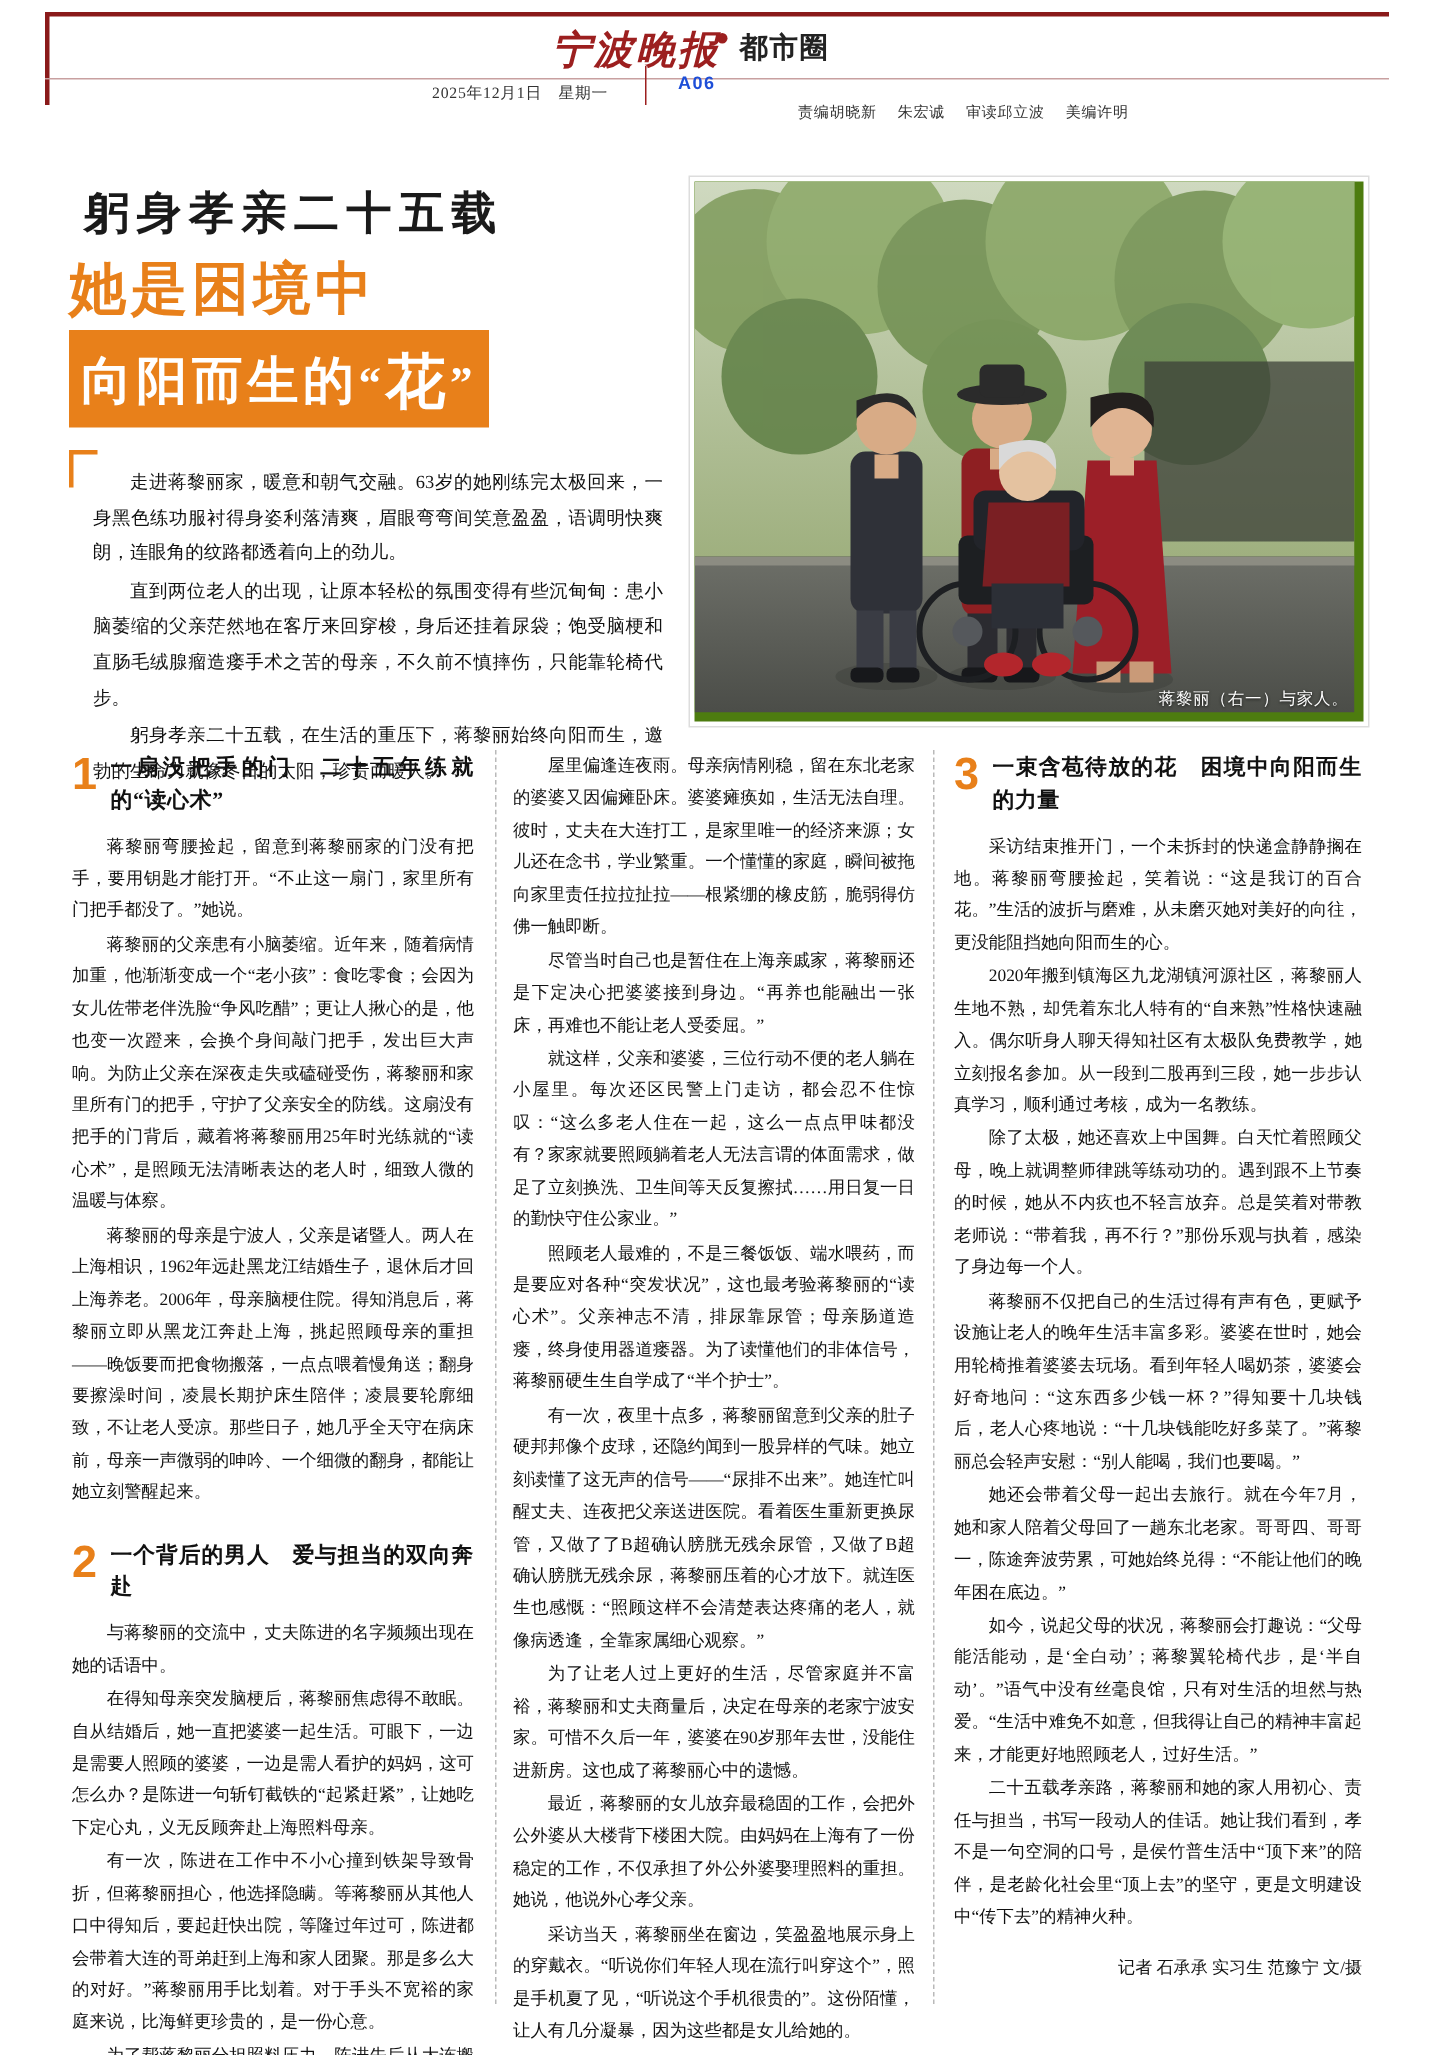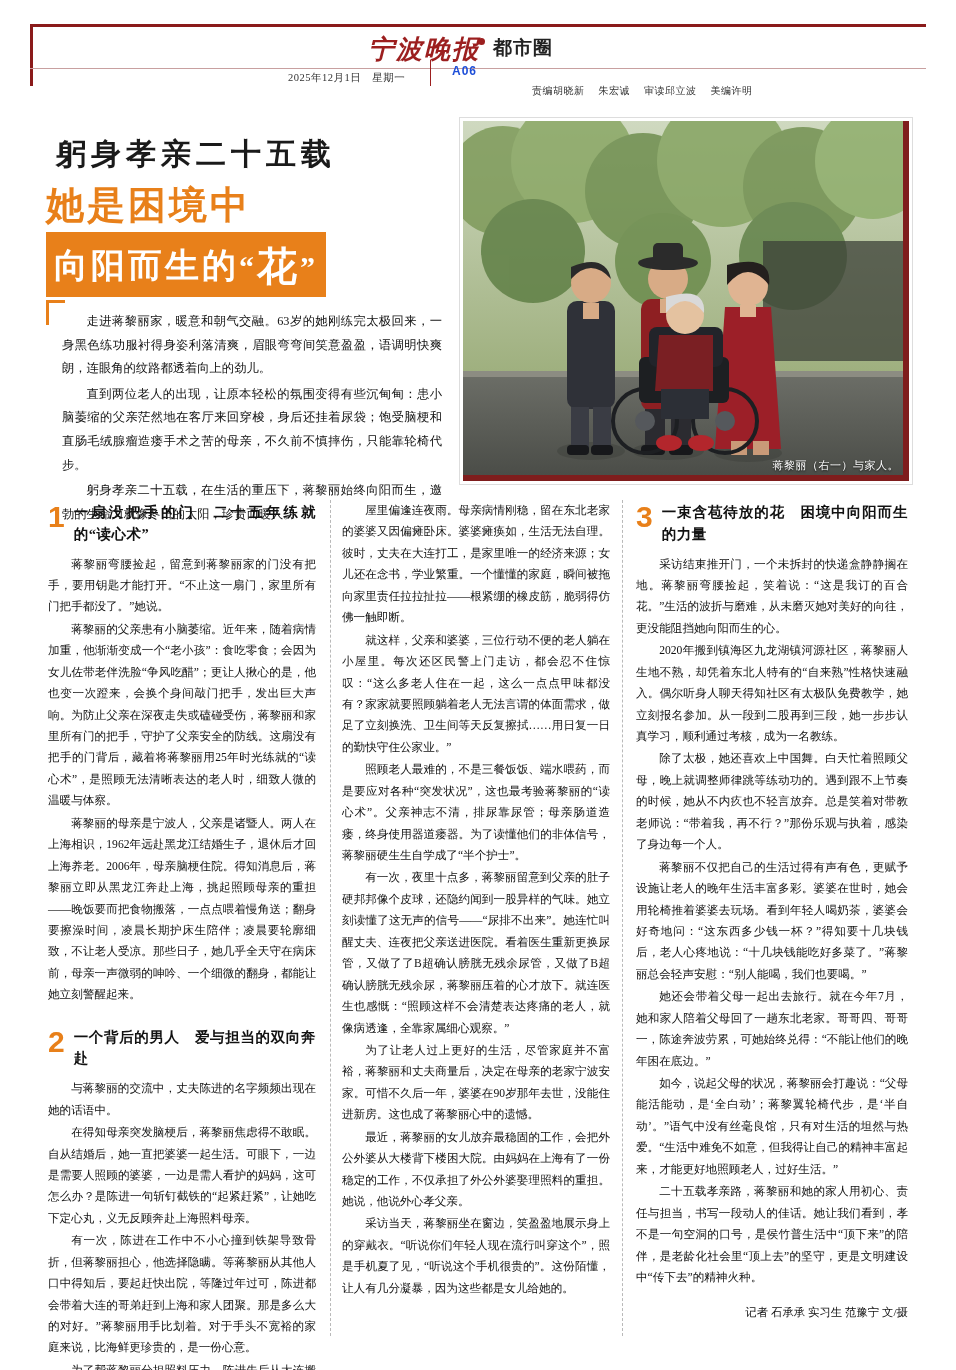--- a/index.html
+++ b/index.html
@@ -18,21 +18,21 @@
   .page {
     position: relative;
     width: 956px;
     height: 1370px;
     background: #fff;
   }
 
   
   .masthead {
     position: absolute;
-    left: 0; top: 16px;
+    left: 0; top: 0;
     width: 956px;
     height: 78px;
   }
   .mast-topbar {
     position: absolute;
     left: 30px; top: 8px;
     width: 896px; height: 3px;
     background: #8a1a1a;
   }
   .mast-leftbar {
@@ -103,21 +103,20 @@
     letter-spacing: 0.5px;
     margin-top: 11px;
   }
   .mast-credits span { margin-right: 14px; }
 
   
   .headline-wrap {
     position: absolute;
     left: 46px; top: 122px;
     width: 400px;
-    margin-top: 12px;
   }
   .hl-line1 {
     font-size: 30px;
     font-weight: bold;
     color: #1a1a1a;
     letter-spacing: 5px;
     font-family: "Liberation Serif", serif;
     margin-left: 10px;
   }
   .hl-big {
@@ -171,21 +170,21 @@
   .lead p { margin: 0 0 2px 0; text-indent: 2em; }
 
   
   .photo {
     position: absolute;
     left: 460px; top: 118px;
     width: 446px; height: 360px;
     border: 3px solid #fff;
     box-shadow: 0 0 0 1px #ddd;
     overflow: hidden;
-    background: #7f1d1d;
+    background: #4d7c0f;
   }
   .photo svg { display: block; }
   .photo-cap {
     position: absolute;
     right: 10px; bottom: 8px;
     color: #fff;
     font-size: 11px;
     letter-spacing: 0.5px;
     text-shadow: 0 1px 2px rgba(0,0,0,.8);
   }
@@ -395,20 +394,21 @@
         <p>与蒋黎丽的交流中，丈夫陈进的名字频频出现在她的话语中。</p>
         <p>在得知母亲突发脑梗后，蒋黎丽焦虑得不敢眠。自从结婚后，她一直把婆婆一起生活。可眼下，一边是需要人照顾的婆婆，一边是需人看护的妈妈，这可怎么办？是陈进一句斩钉截铁的“起紧赶紧”，让她吃下定心丸，义无反顾奔赴上海照料母亲。</p>
         <p>有一次，陈进在工作中不小心撞到铁架导致骨折，但蒋黎丽担心，他选择隐瞒。等蒋黎丽从其他人口中得知后，要起赶快出院，等隆过年过可，陈进都会带着大连的哥弟赶到上海和家人团聚。那是多么大的对好。”蒋黎丽用手比划着。对于手头不宽裕的家庭来说，比海鲜更珍贵的，是一份心意。</p>
         <p>为了帮蒋黎丽分担照料压力，陈进先后从大连搬到宁波、再到上海，分工可以化绉交。这句话，是陈进的人生信条，更成了蒋黎丽二十五年如一日坚守孝亲之路的精神支柱。孝是老龄化社会里“顶上去”的责任。从不是蒋黎丽一个人的孤军奋战。陈进用爱与担当，将她牢牢托住。更让人欣慰的是，这份担当与孝心，正在潜移默化中代代相传。</p>
       </div>
     </div>
 
     <div class="col colB">
       <div class="sec-body">
         <p>屋里偏逢连夜雨。母亲病情刚稳，留在东北老家的婆婆又因偏瘫卧床。婆婆瘫痪如，生活无法自理。彼时，丈夫在大连打工，是家里唯一的经济来源；女儿还在念书，学业繁重。一个懂懂的家庭，瞬间被拖向家里责任拉拉扯拉——根紧绷的橡皮筋，脆弱得仿佛一触即断。</p>
+        <p>尽管当时自己也是暂住在上海亲戚家，蒋黎丽还是下定决心把婆婆接到身边。“再养也能融出一张床，再难也不能让老人受委屈。”</p>
         <p>就这样，父亲和婆婆，三位行动不便的老人躺在小屋里。每次还区民警上门走访，都会忍不住惊叹：“这么多老人住在一起，这么一点点甲味都没有？家家就要照顾躺着老人无法言谓的体面需求，做足了立刻换洗、卫生间等天反复擦拭……用日复一日的勤快守住公家业。”</p>
         <p>照顾老人最难的，不是三餐饭饭、端水喂药，而是要应对各种“突发状况”，这也最考验蒋黎丽的“读心术”。父亲神志不清，排尿靠尿管；母亲肠道造瘘，终身使用器道瘘器。为了读懂他们的非体信号，蒋黎丽硬生生自学成了“半个护士”。</p>
         <p>有一次，夜里十点多，蒋黎丽留意到父亲的肚子硬邦邦像个皮球，还隐约闻到一股异样的气味。她立刻读懂了这无声的信号——“尿排不出来”。她连忙叫醒丈夫、连夜把父亲送进医院。看着医生重新更换尿管，又做了了B超确认膀胱无残余尿管，又做了B超确认膀胱无残余尿，蒋黎丽压着的心才放下。就连医生也感慨：“照顾这样不会清楚表达疼痛的老人，就像病透逢，全靠家属细心观察。”</p>
         <p>为了让老人过上更好的生活，尽管家庭并不富裕，蒋黎丽和丈夫商量后，决定在母亲的老家宁波安家。可惜不久后一年，婆婆在90岁那年去世，没能住进新房。这也成了蒋黎丽心中的遗憾。</p>
         <p>最近，蒋黎丽的女儿放弃最稳固的工作，会把外公外婆从大楼背下楼困大院。由妈妈在上海有了一份稳定的工作，不仅承担了外公外婆娶理照料的重担。她说，他说外心孝父亲。</p>
         <p>采访当天，蒋黎丽坐在窗边，笑盈盈地展示身上的穿戴衣。“听说你们年轻人现在流行叫穿这个”，照是手机夏了见，“听说这个手机很贵的”。这份陌懂，让人有几分凝暴，因为这些都是女儿给她的。</p>
       </div>
     </div>
 
     <div class="col colC">

